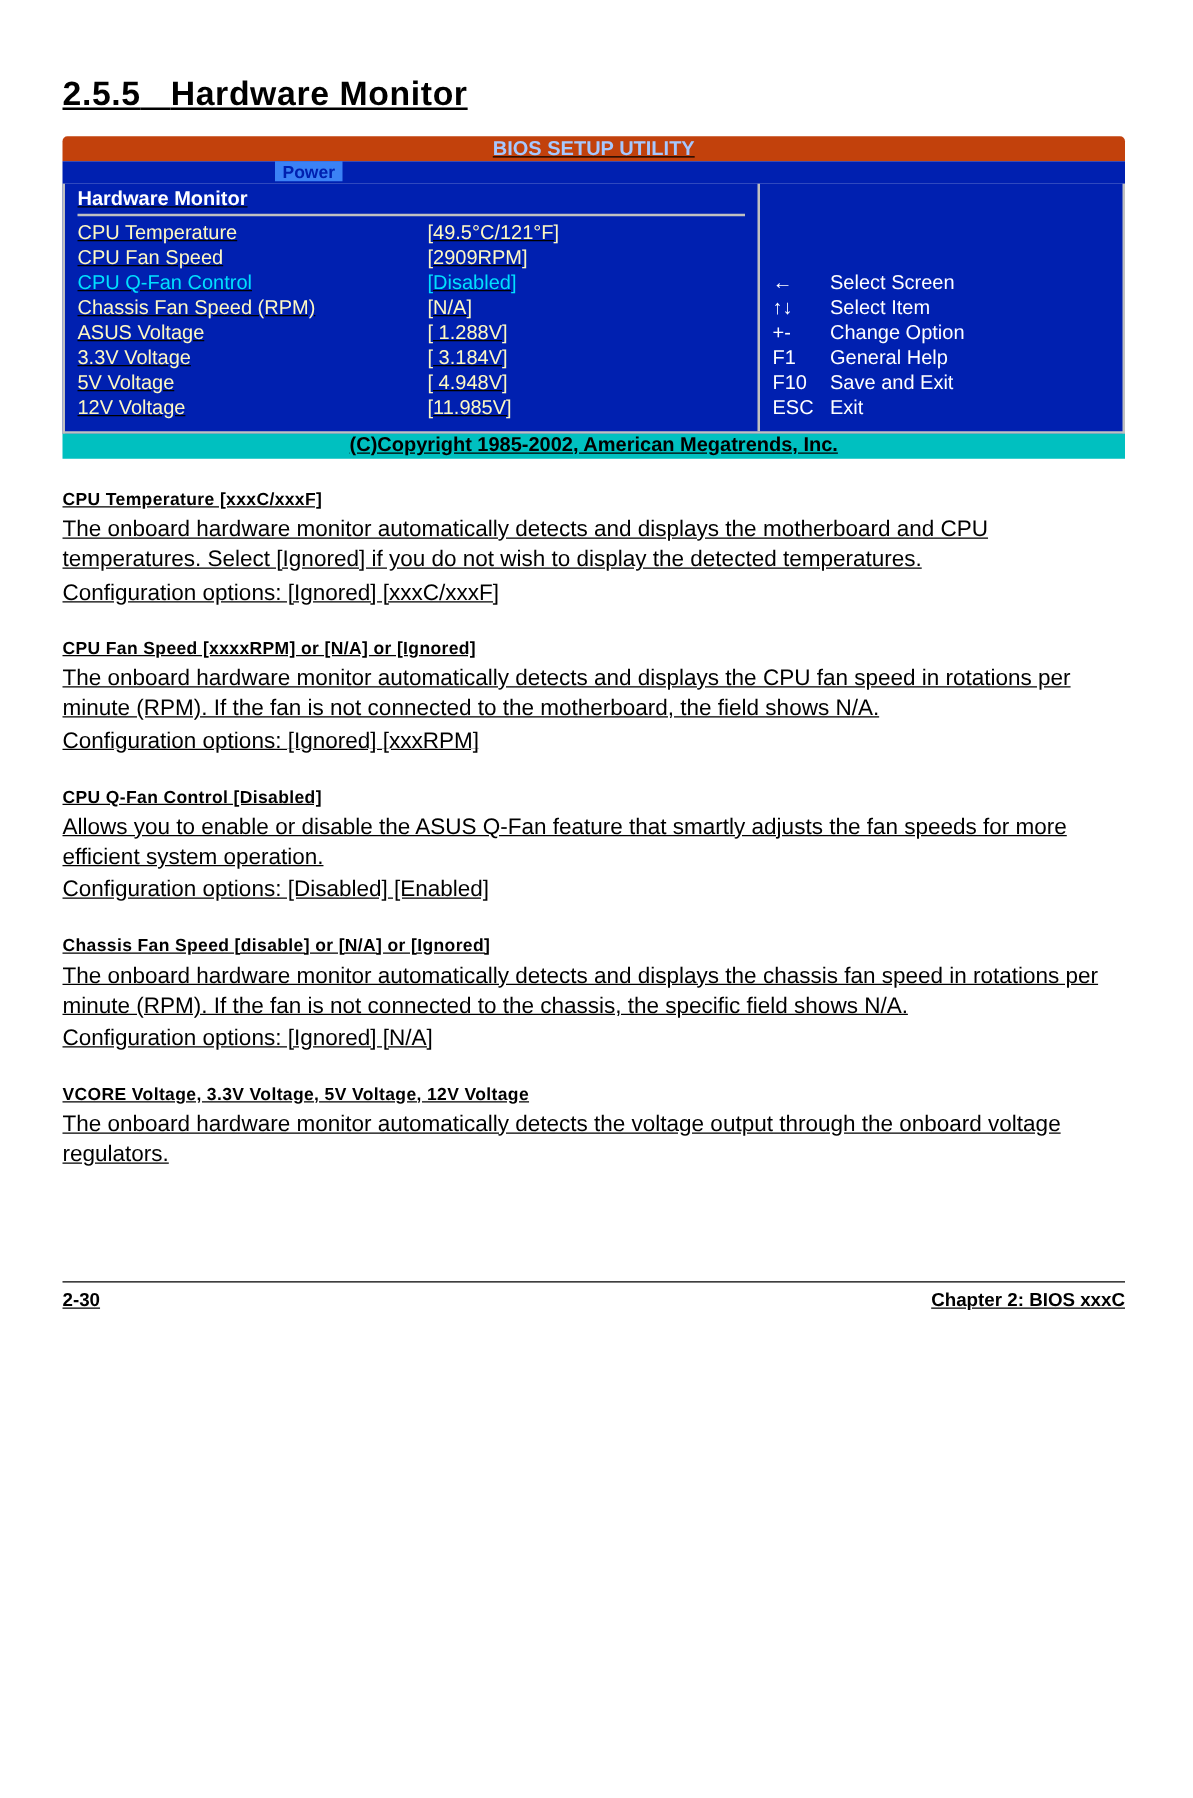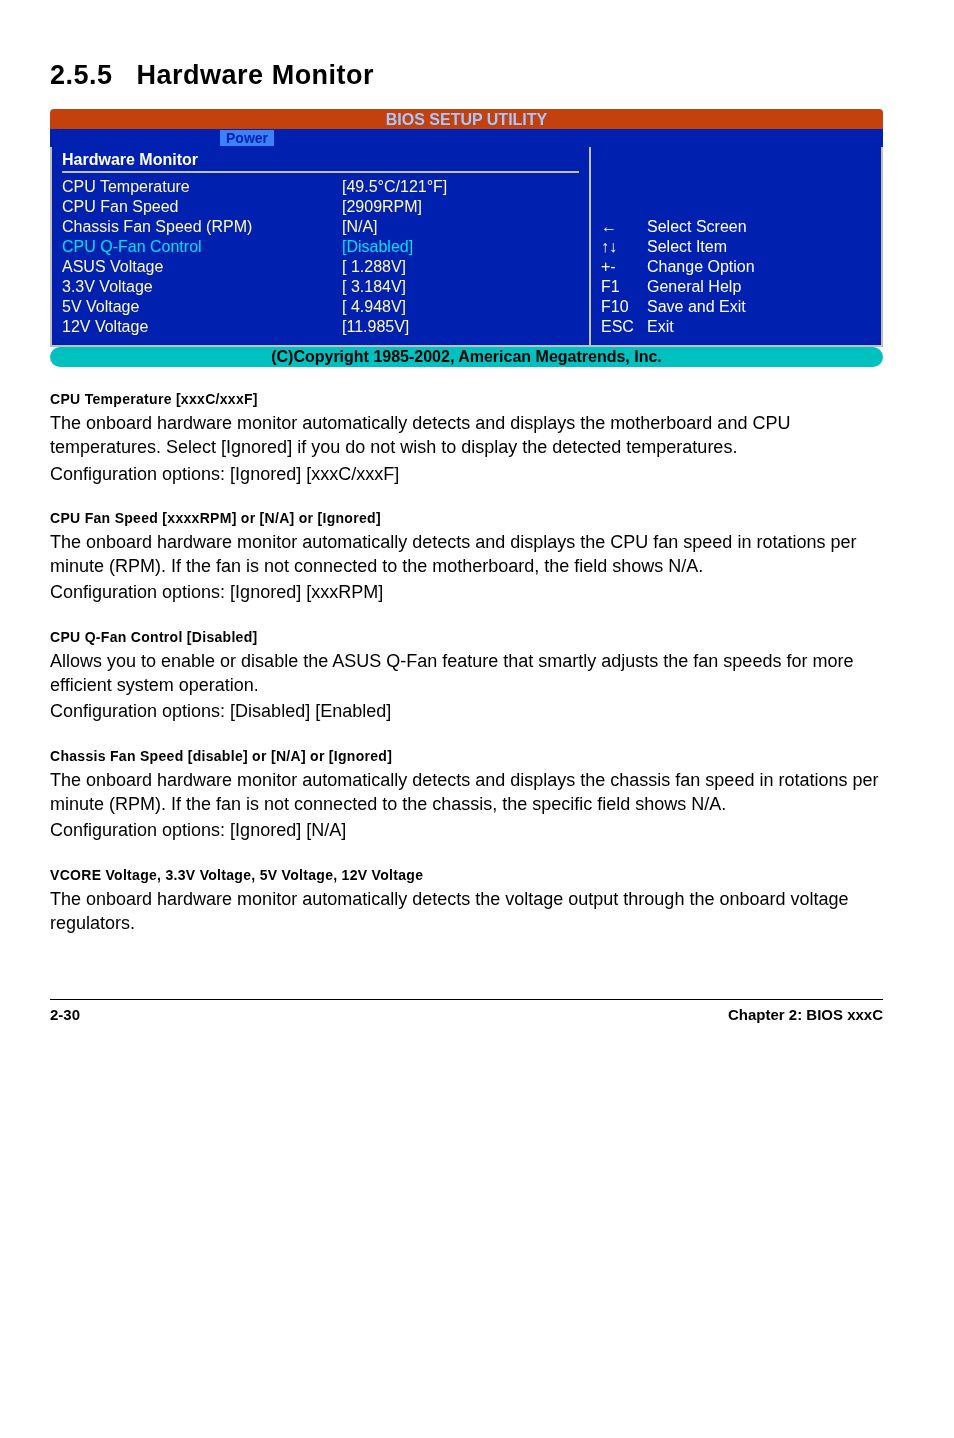--- a/index.html
+++ b/index.html
@@ -4,21 +4,22 @@
 <style>
   body {
     margin: 0;
     padding: 0;
     font-family: Arial, Helvetica, sans-serif;
     background: #fff;
     color: #000;
     width: 954px;
   }
   .page {
-    padding: 60px 71px 30px 50px;
+    padding: 60px 54px 30px 50px;
+    text-decoration: underline;
   }
   h1.section-num {
     font-size: 27px;
     font-weight: bold;
     margin: 0 0 18px 0;
     letter-spacing: 0.5px;
   }
   .bios-header {
     background: #c2410c;
     color: #a6c8ff;
@@ -79,35 +80,34 @@
     color: #fff;
   }
   .bios-help-row { display: flex; line-height: 1.25; }
   .bios-help-row .key { width: 46px; white-space: pre; }
   .bios-footer {
     background: #00c0c0;
     color: #000;
     text-align: center;
     font-weight: bold;
     padding: 1px 0;
-    border-radius: 10px;
   }
   h2.subsec {
     font-size: 14px;
     font-weight: bold;
     margin: 24px 0 4px 0;
     letter-spacing: 0.3px;
   }
   p.body {
     font-size: 18px;
     line-height: 1.35;
     margin: 0 0 2px 0;
   }
   .footer-bar {
-    margin-top: 64px;
+    margin-top: 90px;
     border-top: 1px solid #000;
     padding-top: 6px;
     display: flex;
     justify-content: space-between;
     font-size: 15px;
     font-weight: bold;
   }
 </style>
 </head>
 <body>
@@ -133,27 +133,27 @@
               <span class="val">[49.5°C/121°F]</span>
             </div>
             <div class="bios-row">
               <span class="label"></span>
               <span class="val"></span>
             </div>
             <div class="bios-row white">
               <span class="label">CPU Fan Speed</span>
               <span class="val">[2909RPM]</span>
             </div>
-            <div class="bios-row white">
-              <span class="label">Chassis Fan Speed (RPM)</span>
-              <span class="val">[N/A]</span>
-            </div>
             <div class="bios-row">
               <span class="label">CPU Q-Fan Control</span>
               <span class="val">[Disabled]</span>
+            </div>
+            <div class="bios-row white">
+              <span class="label">Chassis Fan Speed (RPM)</span>
+              <span class="val">[N/A]</span>
             </div>
             <div class="bios-row">
               <span class="label"></span>
               <span class="val"></span>
             </div>
             <div class="bios-row white">
               <span class="label">ASUS Voltage</span>
               <span class="val">[ 1.288V]</span>
             </div>
             <div class="bios-row white">

